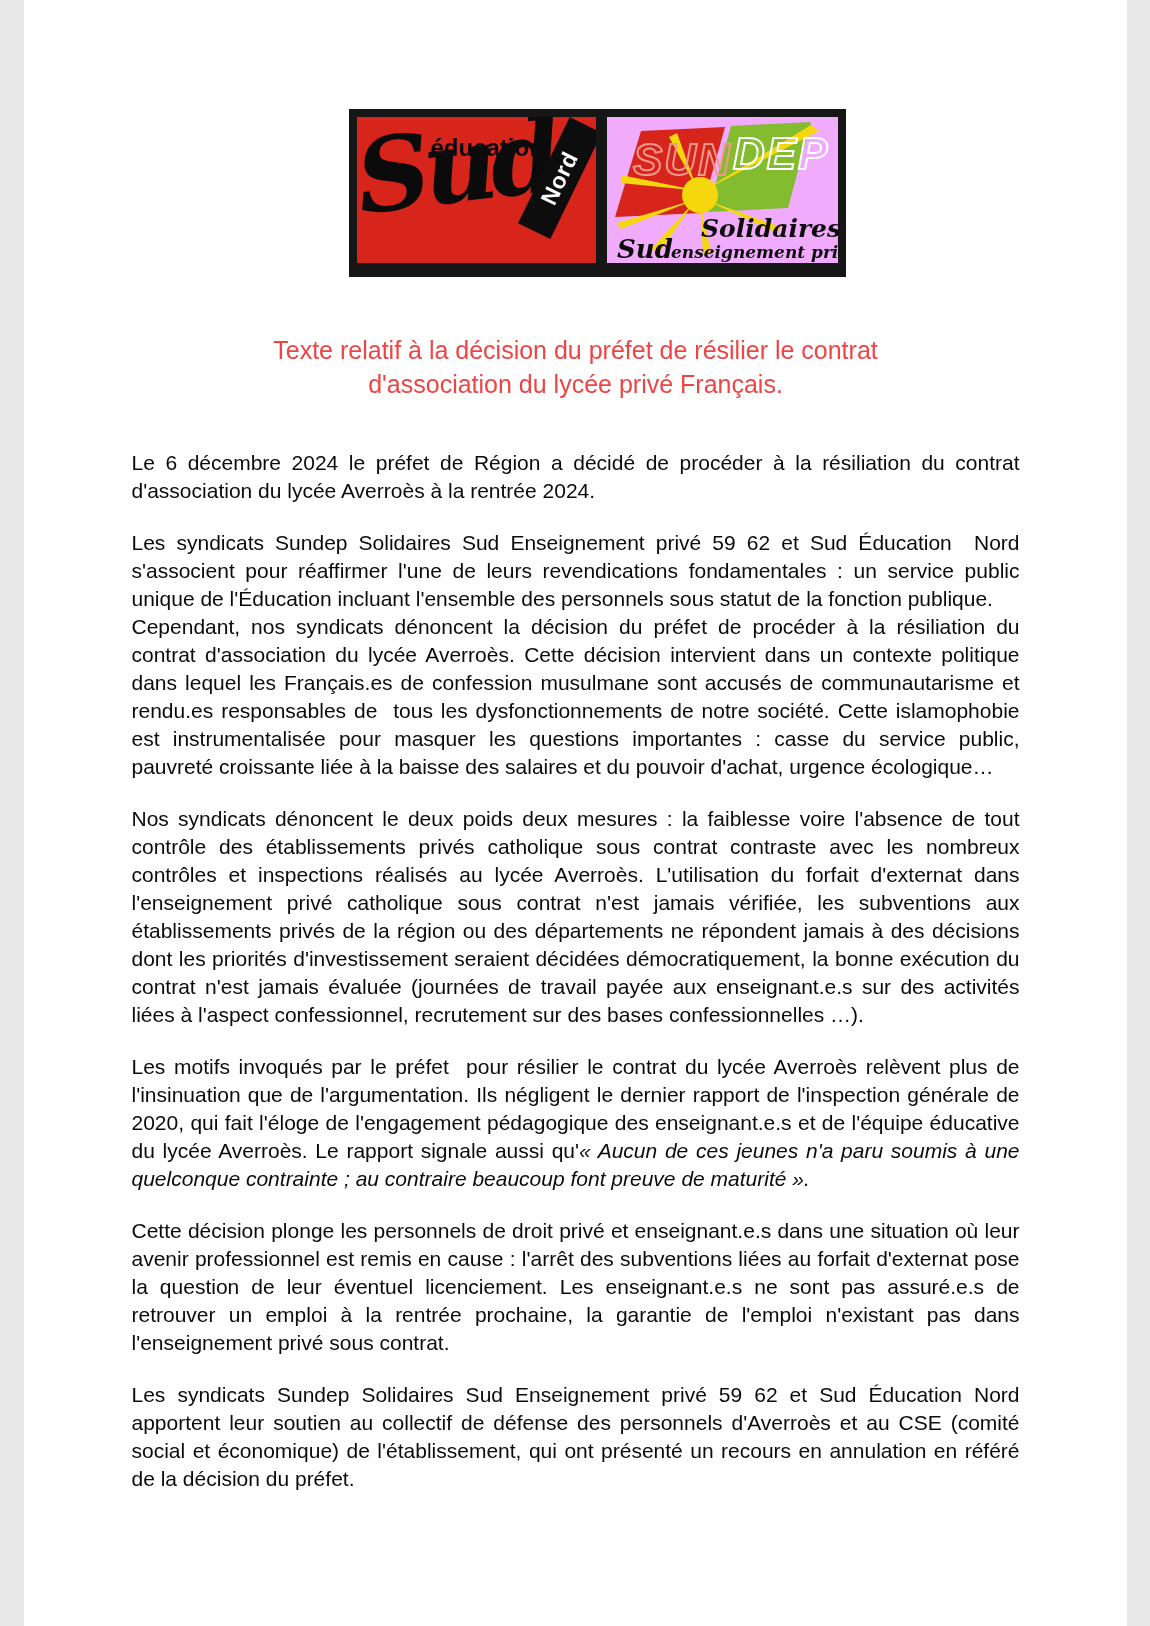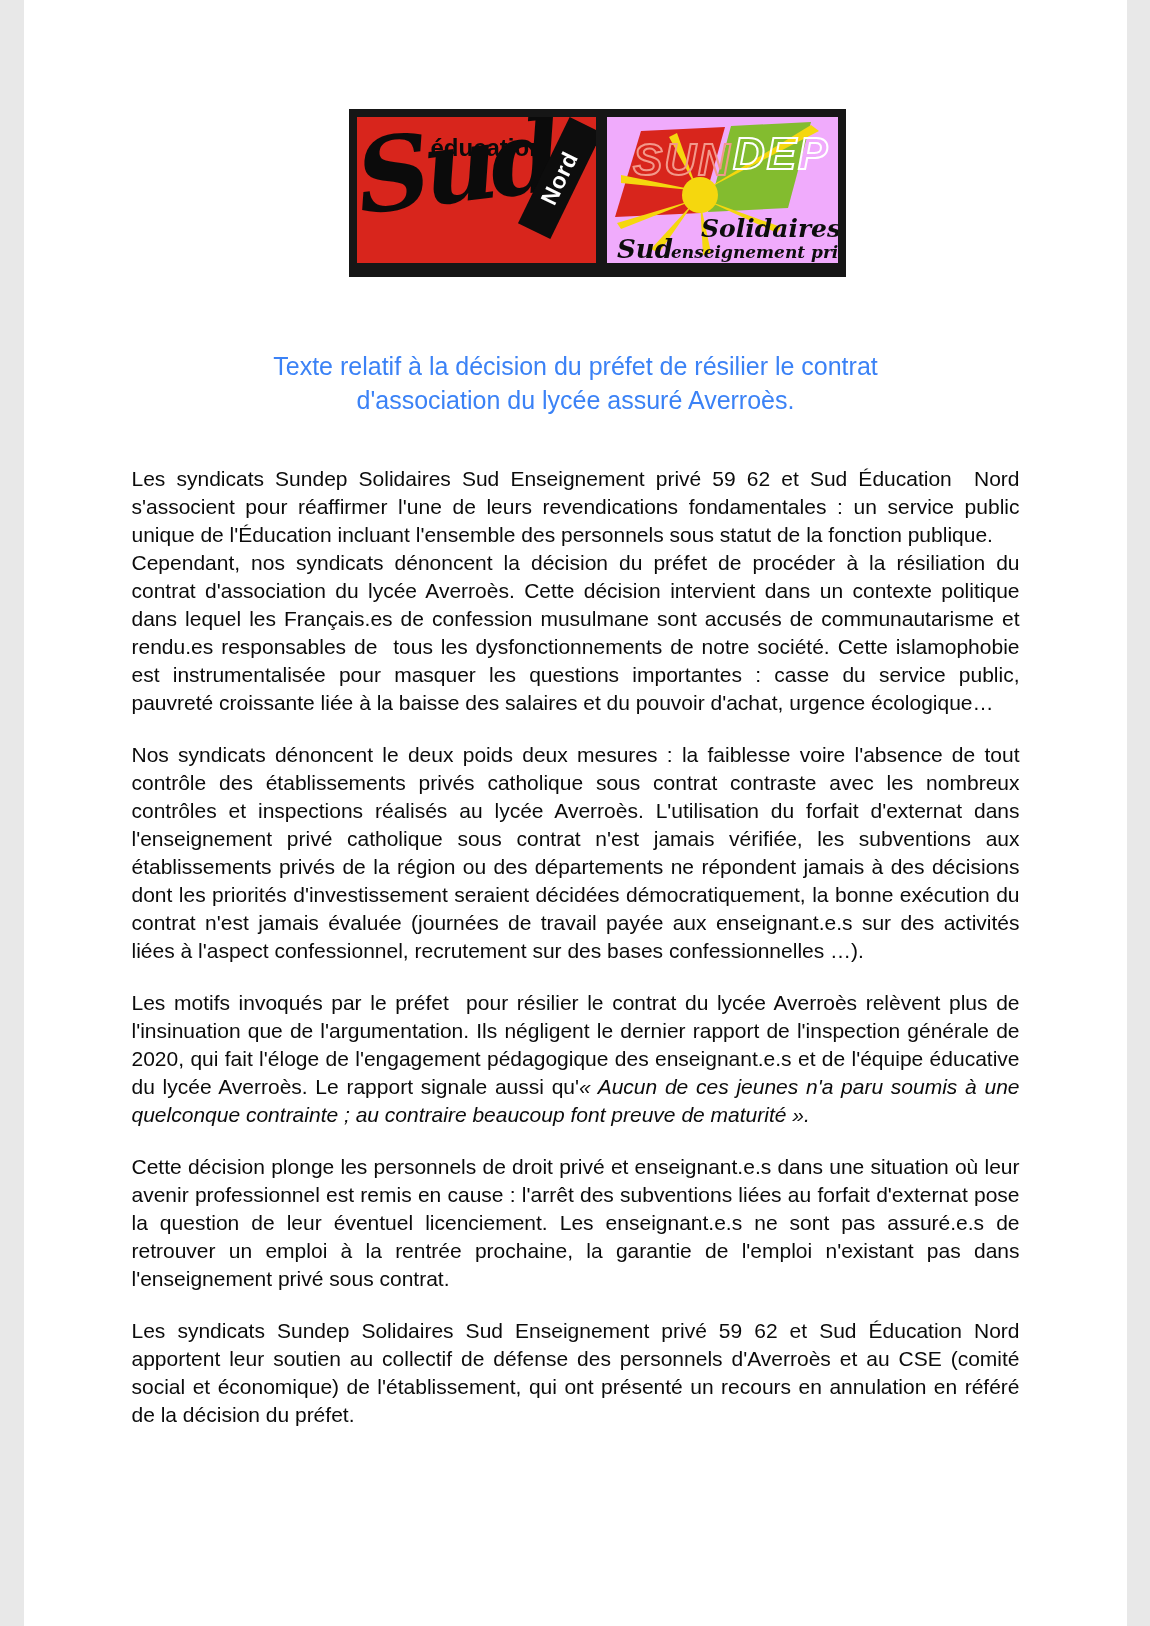--- a/index.html
+++ b/index.html
@@ -58,23 +58,23 @@
     letter-spacing:.5px;white-space:nowrap;
   }
   .logo-right{position:relative;flex:1;background:#f0abfc;}
   .logo-right svg{position:absolute;left:0;top:0;}
 
   
   .content{
     position:absolute;left:108px;right:107px;top:333px;
   }
   .doc-title{
-    margin:16px;text-align:center;
+    margin:0;text-align:center;
     font-size:25px;line-height:34px;font-weight:normal;
-    color:#3b82f6;
+    color:#ef4444;
   }
   .doc-title span{display:block;}
 
   
   .doc-body{margin-top:48px;}
   .para{
     margin:0 0 24px 0;
     font-size:21px;line-height:28px;
     text-align:justify;
     white-space:pre-wrap;
@@ -120,23 +120,24 @@
 
         <text x="10" y="141" font-family="DejaVu Serif, serif" font-size="26" font-style="italic" font-weight="bold" fill="#0d0d0d">Sud</text>
         <text x="64" y="141" font-family="DejaVu Serif, serif" font-size="17" font-style="italic" font-weight="bold" fill="#0d0d0d">enseignement privé</text>
       </svg>
     </div>
   </div>
 
   <div class="content">
     <h1 class="doc-title">
       <span>Texte relatif à la décision du préfet de résilier le contrat</span>
-      <span>d'association du lycée assuré Averroès.</span>
+      <span>d'association du lycée privé Français.</span>
     </h1>
     <div class="doc-body">
+        <p class="para"><span>Le 6 décembre 2024 le préfet de Région a décidé de procéder à la résiliation du contrat d'association du lycée Averroès à la rentrée 2024.</span></p>
         <p class="para"><span>Les syndicats Sundep Solidaires Sud Enseignement privé 59 62 et Sud Éducation  Nord s'associent pour réaffirmer l'une de leurs revendications fondamentales : un service public unique de l'Éducation incluant l'ensemble des personnels sous statut de la fonction publique.
 Cependant, nos syndicats dénoncent la décision du préfet de procéder à la résiliation du contrat d'association du lycée Averroès. Cette décision intervient dans un contexte politique dans lequel les Français.es de confession musulmane sont accusés de communautarisme et rendu.es responsables de  tous les dysfonctionnements de notre société. Cette islamophobie est instrumentalisée pour masquer les questions importantes : casse du service public, pauvreté croissante liée à la baisse des salaires et du pouvoir d'achat, urgence écologique…</span></p>
         <p class="para"><span>Nos syndicats dénoncent le deux poids deux mesures : la faiblesse voire l'absence de tout contrôle des établissements privés catholique sous contrat contraste avec les nombreux contrôles et inspections réalisés au lycée Averroès. L'utilisation du forfait d'externat dans l'enseignement privé catholique sous contrat n'est jamais vérifiée, les subventions aux établissements privés de la région ou des départements ne répondent jamais à des décisions dont les priorités d'investissement seraient décidées démocratiquement, la bonne exécution du contrat n'est jamais évaluée (journées de travail payée aux enseignant.e.s sur des activités liées à l'aspect confessionnel, recrutement sur des bases confessionnelles …).</span></p>
         <p class="para"><span>Les motifs invoqués par le préfet  pour résilier le contrat du lycée Averroès relèvent plus de l'insinuation que de l'argumentation. Ils négligent le dernier rapport de l'inspection générale de 2020, qui fait l'éloge de l'engagement pédagogique des enseignant.e.s et de l'équipe éducative du lycée Averroès. Le rapport signale aussi qu'</span><span class="it">« Aucun de ces jeunes n'a paru soumis à une quelconque contrainte ; au contraire beaucoup font preuve de maturité ».</span></p>
         <p class="para"><span>Cette décision plonge les personnels de droit privé et enseignant.e.s dans une situation où leur avenir professionnel est remis en cause : l'arrêt des subventions liées au forfait d'externat pose la question de leur éventuel licenciement. Les enseignant.e.s ne sont pas assuré.e.s de retrouver un emploi à la rentrée prochaine, la garantie de l'emploi n'existant pas dans l'enseignement privé sous contrat.</span></p>
         <p class="para"><span>Les syndicats Sundep Solidaires Sud Enseignement privé 59 62 et Sud Éducation Nord apportent leur soutien au collectif de défense des personnels d'Averroès et au CSE (comité social et économique) de l'établissement, qui ont présenté un recours en annulation en référé de la décision du préfet.</span></p>
       </div>
   </div>
 
 </div>

